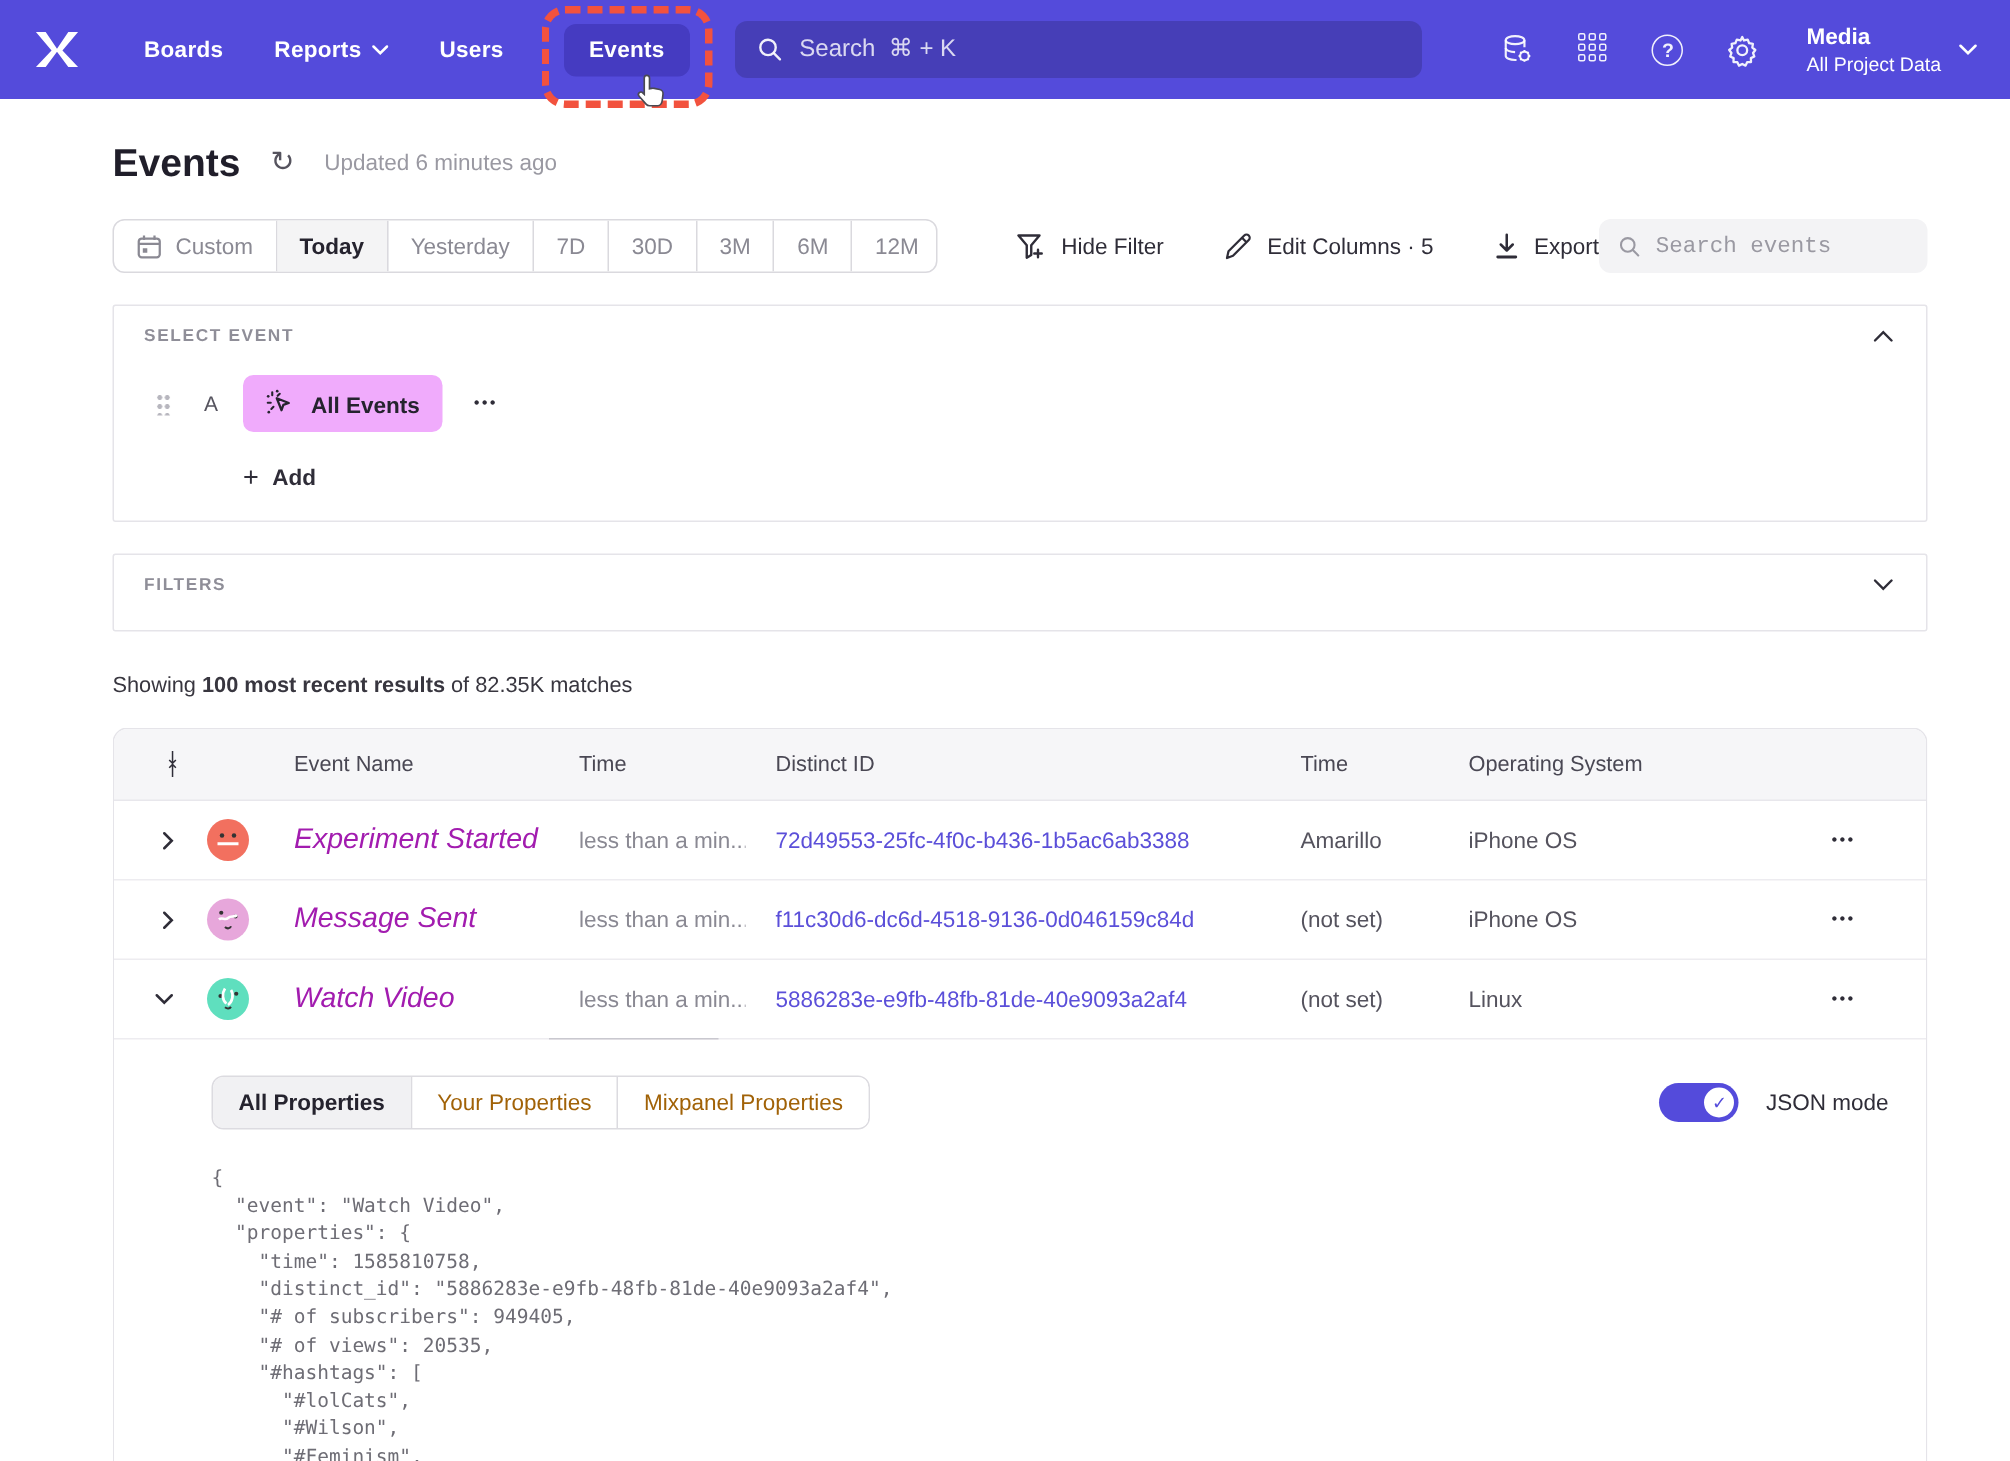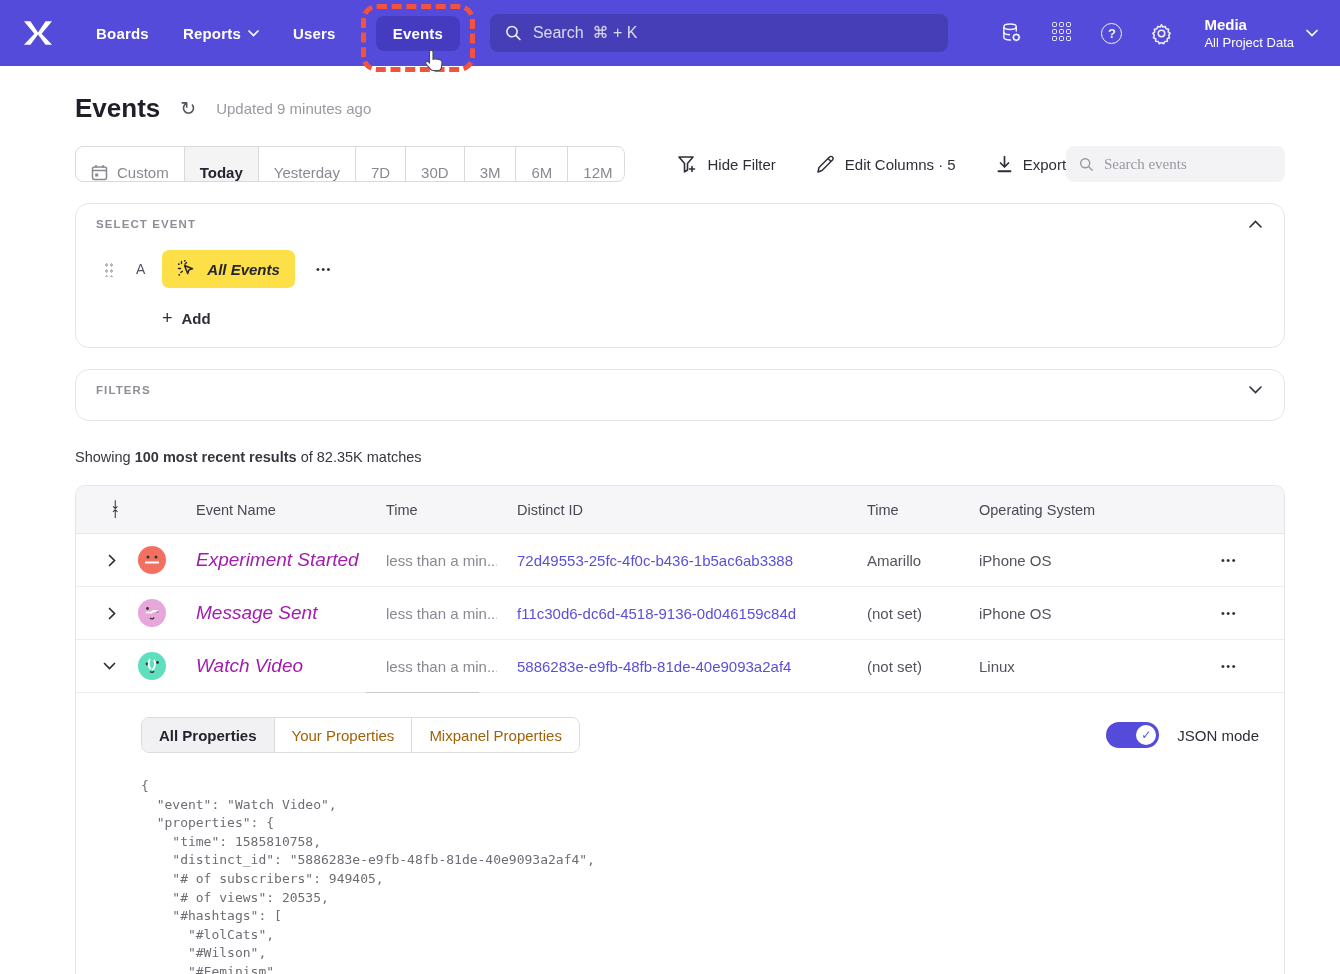--- a/index.html
+++ b/index.html
@@ -54,52 +54,52 @@
   .page-header { display:flex; align-items:center; margin-top:27px; gap:20px; }
   .page-title { font-size:26px; font-weight:700; color:#201E2A; }
   .refresh { font-size:19px; color:#55535E; cursor:pointer; line-height:1; }
   .updated { font-size:15px; color:#9A99A2; }
   
   .toolbar-row { display:flex; align-items:center; margin-top:22px; }
   .seg-control {
     display:flex; border:1px solid #DAD9DE; border-radius:8px; overflow:hidden; height:36px; background:#fff;
   }
   .seg {
-    display:flex; align-items:flex-end; gap:9px; padding:0 15px; font-size:15px;
+    display:flex; align-items:center; gap:9px; padding:0 15px; font-size:15px;
     color:#8A8993; border-right:1px solid #DAD9DE; cursor:pointer; white-space:nowrap;
   }
   .seg:last-child { border-right:none; }
   .seg.selected { background:#F4F4F5; color:#25232E; font-weight:700; }
   .toolbar-actions { display:flex; align-items:center; margin-left:52px; gap:40px; }
   .tool-btn { display:flex; align-items:center; gap:10px; font-size:15px; font-weight:500; color:#2F2D38; cursor:pointer; white-space:nowrap; }
   .events-search {
     margin-left:auto; width:220px; height:36px; background:#F3F3F5; border-radius:8px;
     display:flex; align-items:center; gap:10px; padding:0 13px;
   }
   .events-search input {
     border:none; outline:none; background:transparent; font-size:15px; width:100%;
-    font-family:Liberation Serif, serif; color:#38363F;
+    font-family:Liberation Mono, monospace; color:#38363F;
   }
   .events-search input::placeholder { color:#9A99A2; }
   
-  .card { border:1px solid #E5E4E9; border-radius:14px; margin-top:21px; background:#fff; }
+  .card { border:1px solid #E5E4E9; border-radius:2px; margin-top:21px; background:#fff; }
   .card-label-row { display:flex; align-items:center; justify-content:space-between; padding:14px 20px 0 20px; }
   .card-label { font-size:11.5px; font-weight:700; letter-spacing:1.1px; color:#8F8E98; }
   .chev-btn { cursor:pointer; display:flex; padding:2px; }
   .select-event-body { padding:10px 20px 18px 20px; }
   .event-row-builder { display:flex; align-items:center; gap:0; margin-top:10px; }
   .drag-handle {
     width:10px; height:16px; margin-left:8px; margin-right:22px; cursor:grab;
     background:radial-gradient(circle,#B7B6BE 1.5px,transparent 1.8px);
     background-size:5px 6px; background-position:0 1px;
   }
   .series-letter { font-size:14px; color:#55535E; margin-right:17px; }
   .event-chip {
-    display:flex; align-items:center; gap:10px; background:#fde047; border-radius:7px;
-    padding:9px 15px; font-size:15px; font-weight:700; color:#25232E; cursor:pointer;font-style:italic;
+    display:flex; align-items:flex-end; gap:10px; background:#f0abfc; border-radius:7px;
+    padding:9px 15px; font-size:15px; font-weight:700; color:#25232E; cursor:pointer;
   }
   .more-dots { margin-left:15px; font-size:11px; letter-spacing:1.5px; color:#2F2D38; cursor:pointer; padding:6px; }
   .add-btn { display:flex; align-items:center; gap:9px; font-size:15px; font-weight:600; color:#2F2D38; cursor:pointer; margin:20px 0 0 66px; }
   .add-plus { font-size:18px; font-weight:400; }
   .filters-card { padding-bottom:24px; }
   
   .summary { margin-top:28px; font-size:14.5px; color:#38363F; }
   .summary b { font-weight:700; }
   
   .table-card { margin-top:20px; border-bottom:none; border-radius:10px 10px 0 0; min-height:560px; overflow:hidden; }
@@ -225,21 +225,21 @@
         </svg>
       </div>
     </div>
   </div>
 
   <div class="content">
 
     <div class="page-header">
       <div class="page-title">Events</div>
       <div class="refresh">↻</div>
-      <div class="updated">Updated 9 minutes ago</div>
+      <div class="updated">Updated 6 minutes ago</div>
     </div>
 
     <div class="toolbar-row">
       <div class="seg-control">
         <div class="seg">
           <svg width="17" height="17" viewBox="0 0 17 17">
             <rect x="1.5" y="3" width="14" height="12.5" rx="2" fill="none" stroke="#8A8993" stroke-width="1.5"></rect>
             <path d="M5 1v3M12 1v3M1.5 6.5h14" stroke="#8A8993" stroke-width="1.5"></path>
             <rect x="4.2" y="9.5" width="3" height="3" fill="#8A8993"></rect>
           </svg>

